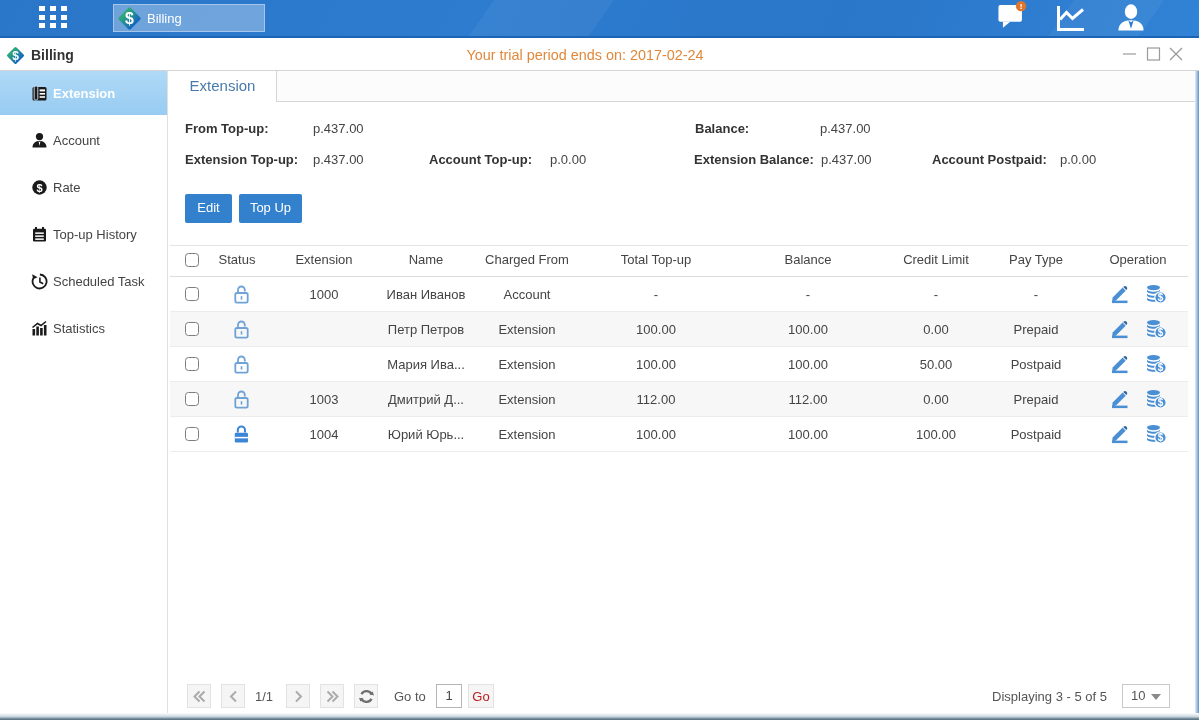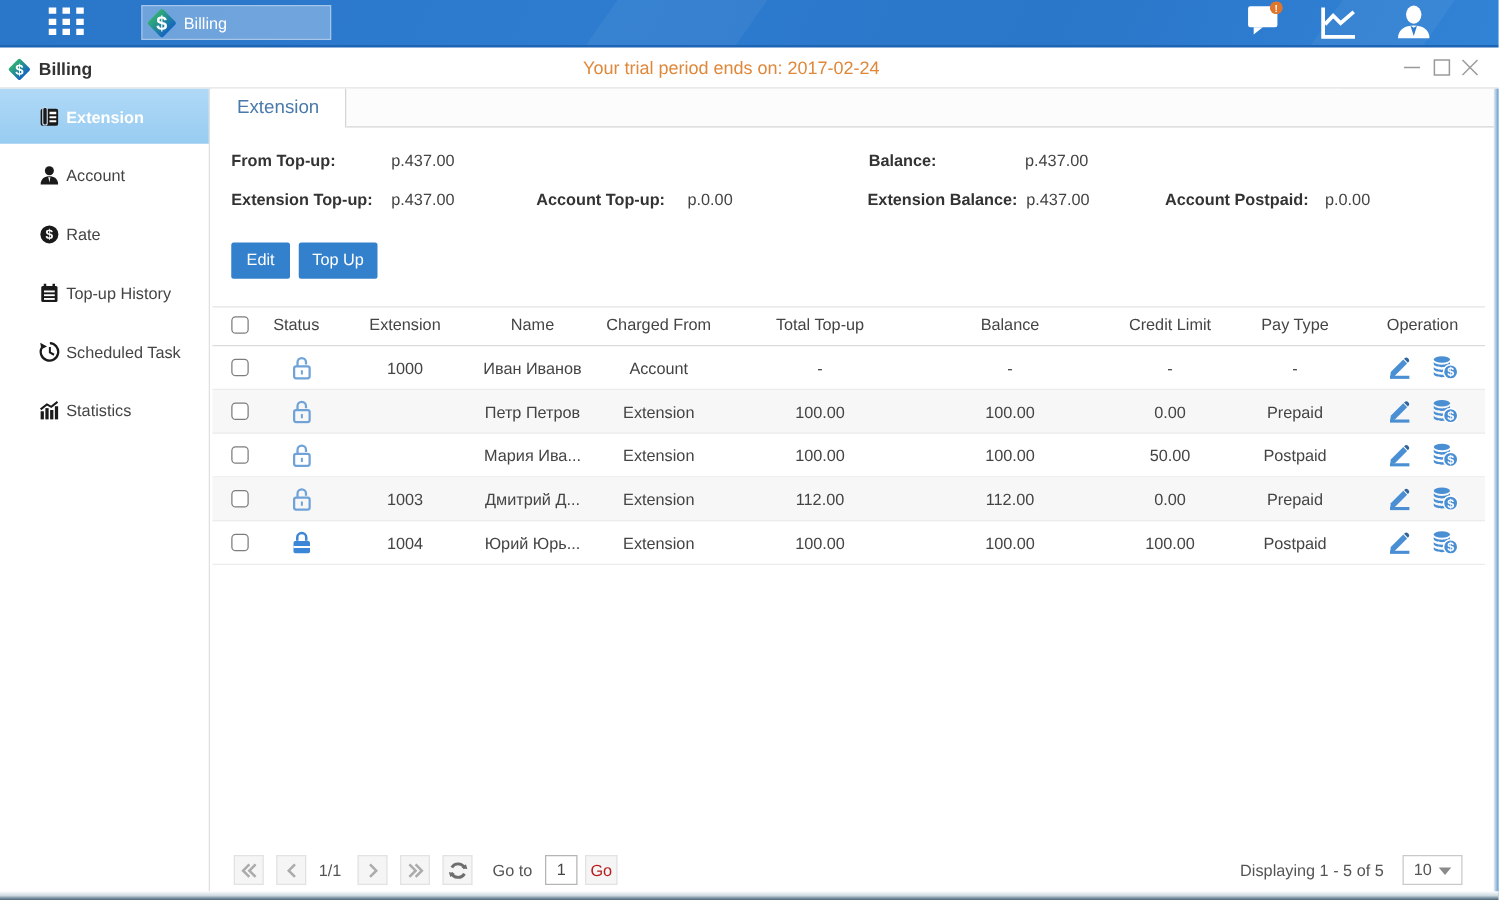--- a/index.html
+++ b/index.html
@@ -408,21 +408,21 @@
               <path d="M2.5 1.5 L7.5 6.5 L2.5 11.5 M7.5 1.5 L12.5 6.5 L7.5 11.5" fill="none" stroke="#ababab" stroke-width="2"></path>
             </svg></div>
         <div class="pbtn" style="left:184px; color:#7a7a7a"><svg width="15" height="15" viewBox="0 0 16 16" style="margin-top:4px">
               <path d="M13.8 6.3 A6.2 6.2 0 0 0 2.6 5.4 M2.2 9.7 A6.2 6.2 0 0 0 13.4 10.6" stroke="#6e6e6e" stroke-width="2.5" fill="none"></path>
               <path d="M16 6.8 L14.6 2.6 L10.8 5.4 Z" fill="#6e6e6e"></path>
               <path d="M0 9.2 L1.4 13.4 L5.2 10.6 Z" fill="#6e6e6e"></path>
             </svg></div>
         <div class="ptxt" style="left:224px">Go to</div>
         <div id="goin">1</div>
         <div class="pbtn" style="left:298px; width:26px; color:#b91c1c; font-size:13px; line-height:23px;">Go</div>
-        <div id="disp">Displaying 1 - 5 of 5</div>
+        <div id="disp">Displaying 3 - 5 of 5</div>
         <div id="psel">10<span class="tri"></span></div>
       </div>
     </div>
   </div>
 
   <div id="rframe"></div>
   <div id="bframe"></div>
 </div>
 
 </body></html>

